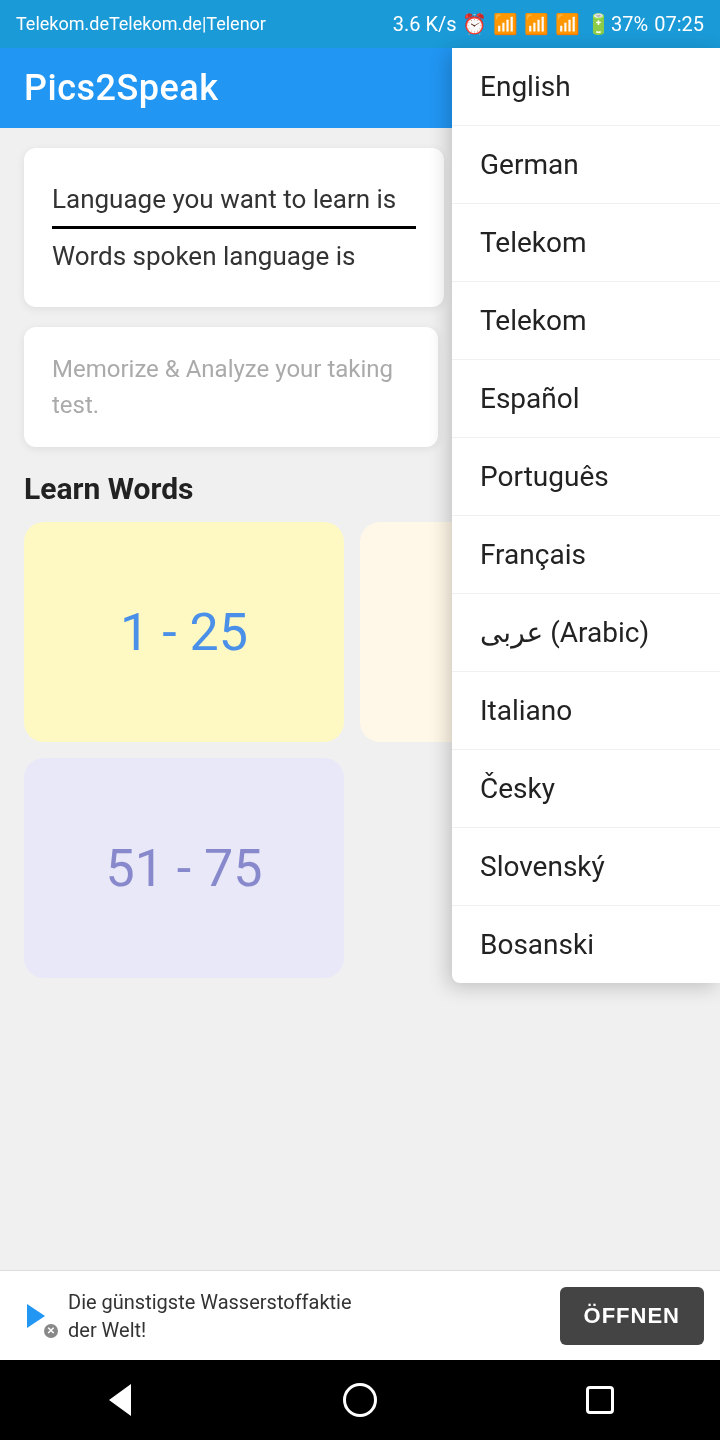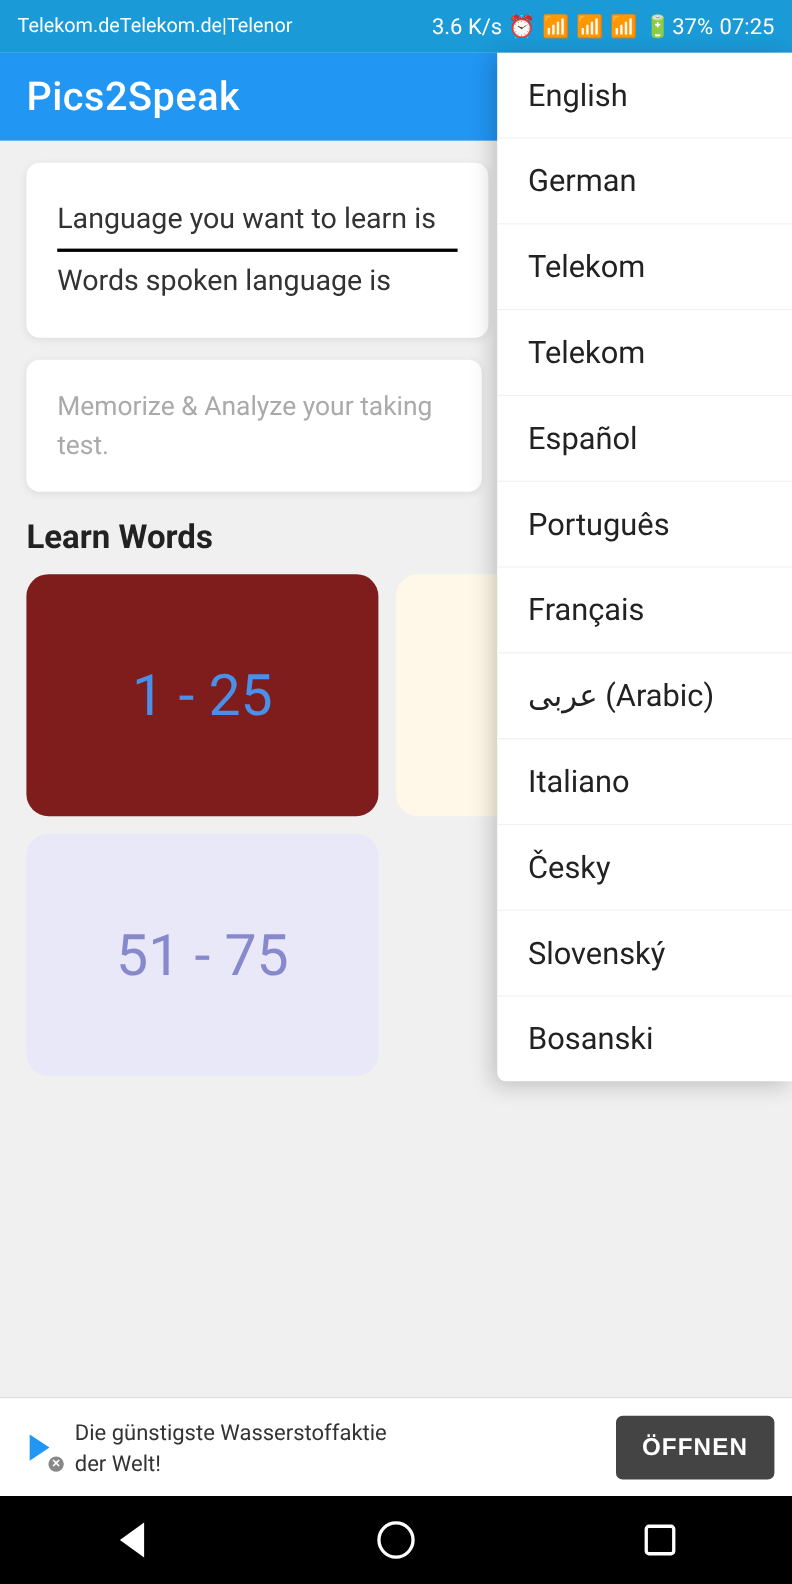--- a/index.html
+++ b/index.html
@@ -145,21 +145,21 @@
 
     .word-card {
       width: 320px;
       height: 220px;
       border-radius: 20px;
       display: flex;
       align-items: center;
       justify-content: center;
     }
     .word-card-1 {
-      background: #7f1d1d;
+      background: #fef9c3;
     }
     .word-card-2 {
       background: #e8e8f8;
     }
     .word-card-range {
       font-size: 52px;
       font-weight: 400;
       color: #4a8fe8;
     }
     .word-card-range-2 {

